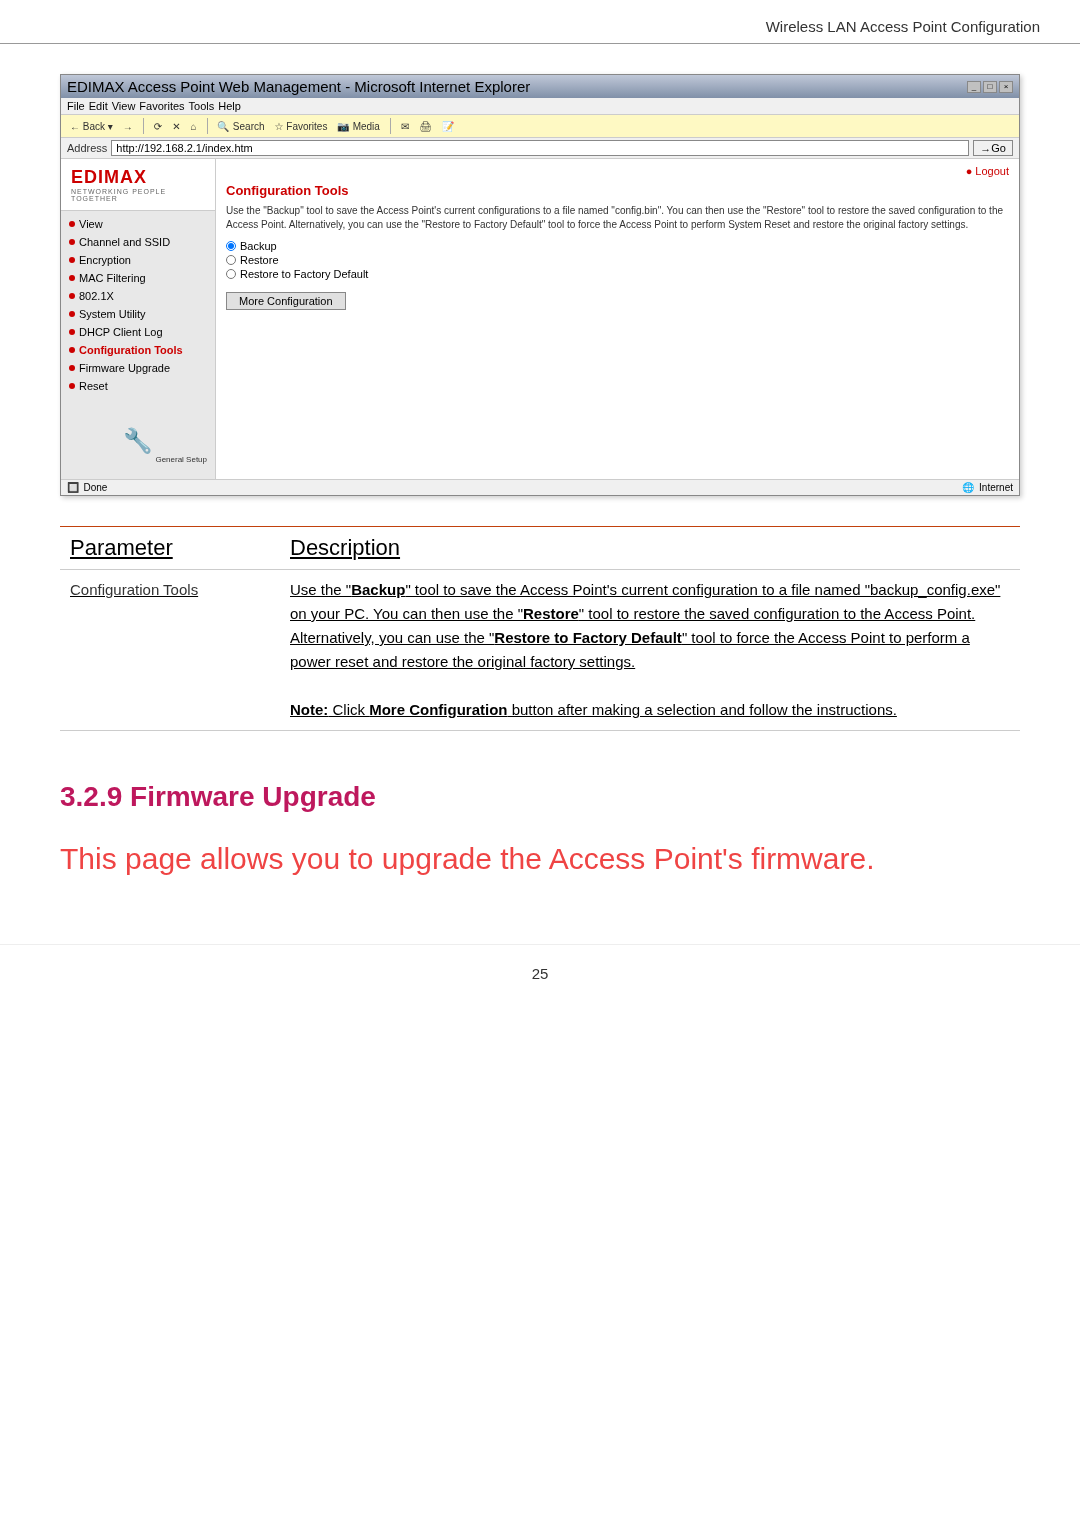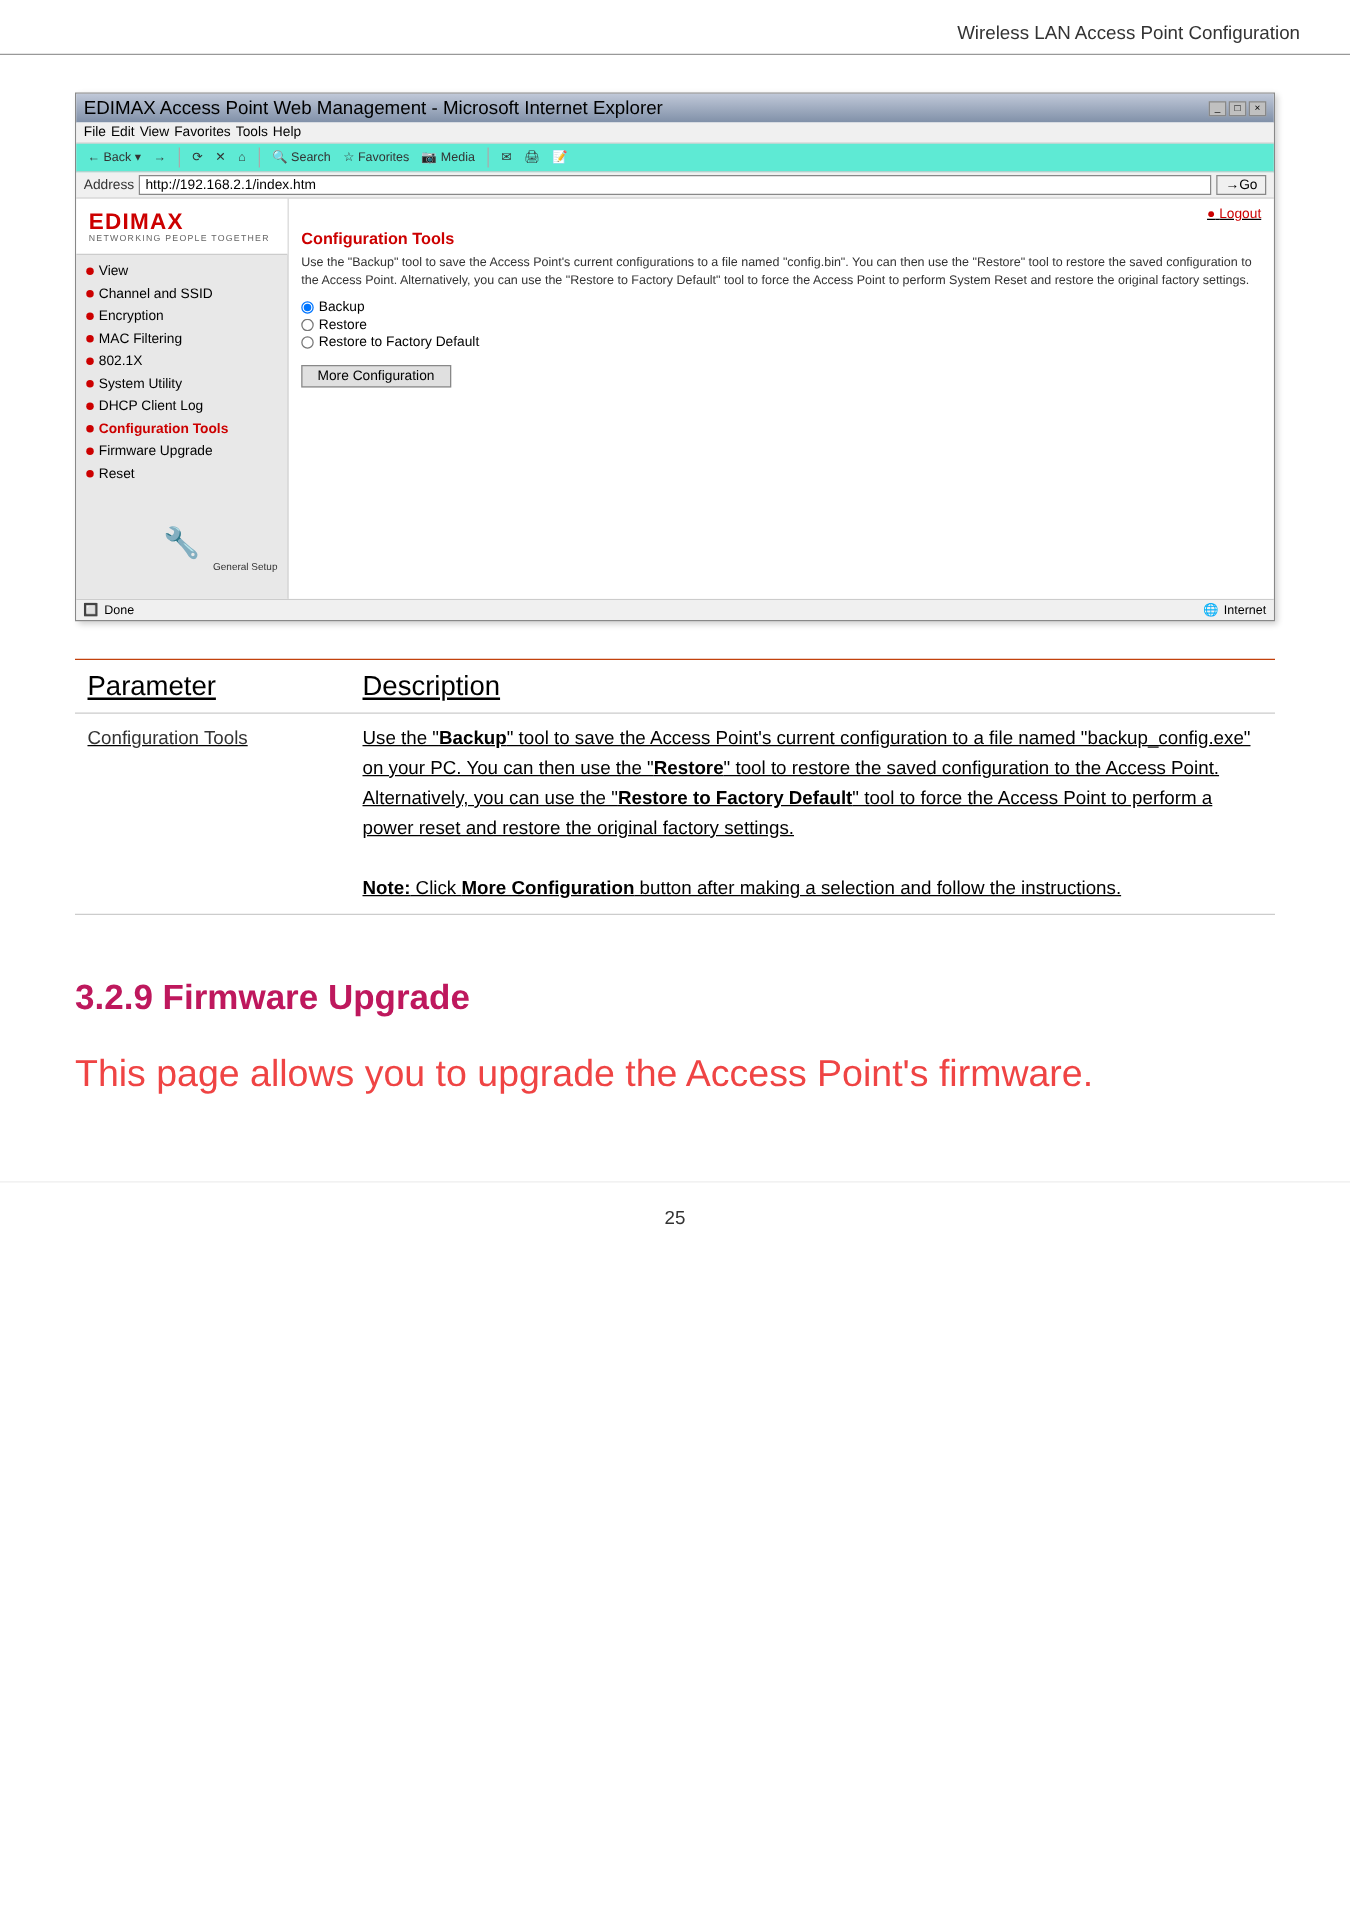--- a/index.html
+++ b/index.html
@@ -67,21 +67,21 @@
     .browser-menu-bar {
       background: #f0f0f0;
       padding: 2px 6px;
       font-size: 11px;
       display: flex;
       gap: 4px;
       border-bottom: 1px solid #ccc;
     }
 
     .browser-toolbar {
-      background: #5eead4;
+      background: #fef9c3;
       padding: 3px 6px;
       font-size: 11px;
       display: flex;
       align-items: center;
       gap: 4px;
       border-bottom: 1px solid #ccc;
     }
 
     .toolbar-icon {
       font-size: 10px;
@@ -129,21 +129,21 @@
     }
 
     
     .browser-content {
       display: flex;
       min-height: 320px;
     }
 
     
     .sidebar {
-      width: 170px;
+      width: 155px;
       background: #e8e8e8;
       border-right: 1px solid #ccc;
       padding: 0;
       flex-shrink: 0;
     }
 
     .sidebar-logo {
       padding: 8px 10px;
       border-bottom: 1px solid #ccc;
       background: #fff;
@@ -208,21 +208,20 @@
       padding: 6px 10px;
       background: #fff;
       overflow: auto;
       position: relative;
     }
 
     .logout-bar {
       text-align: right;
       font-size: 11px;
       margin-bottom: 6px;
-      text-decoration: underline;
     }
 
     .logout-link {
       font-size: 11px;
       color: #c00;
       cursor: pointer;
     }
 
     .panel-title {
       font-size: 13px;

